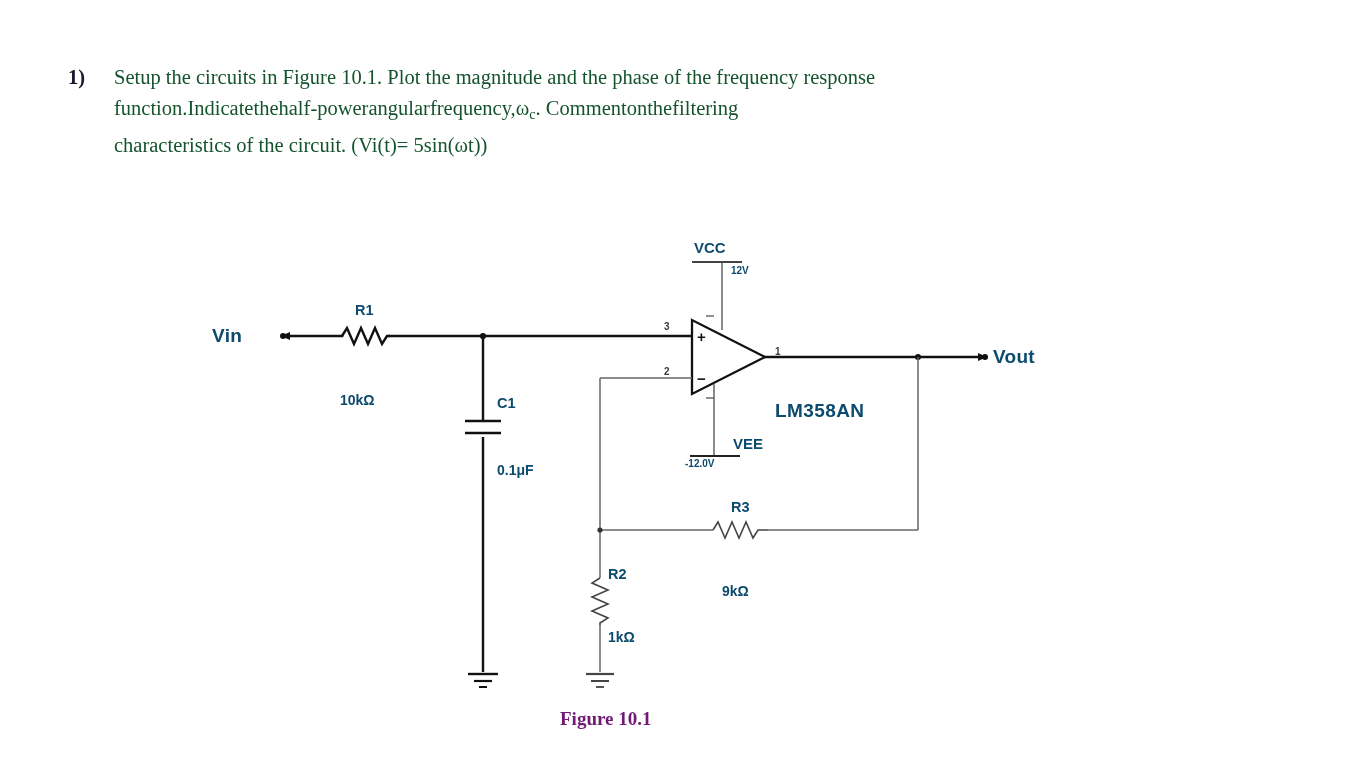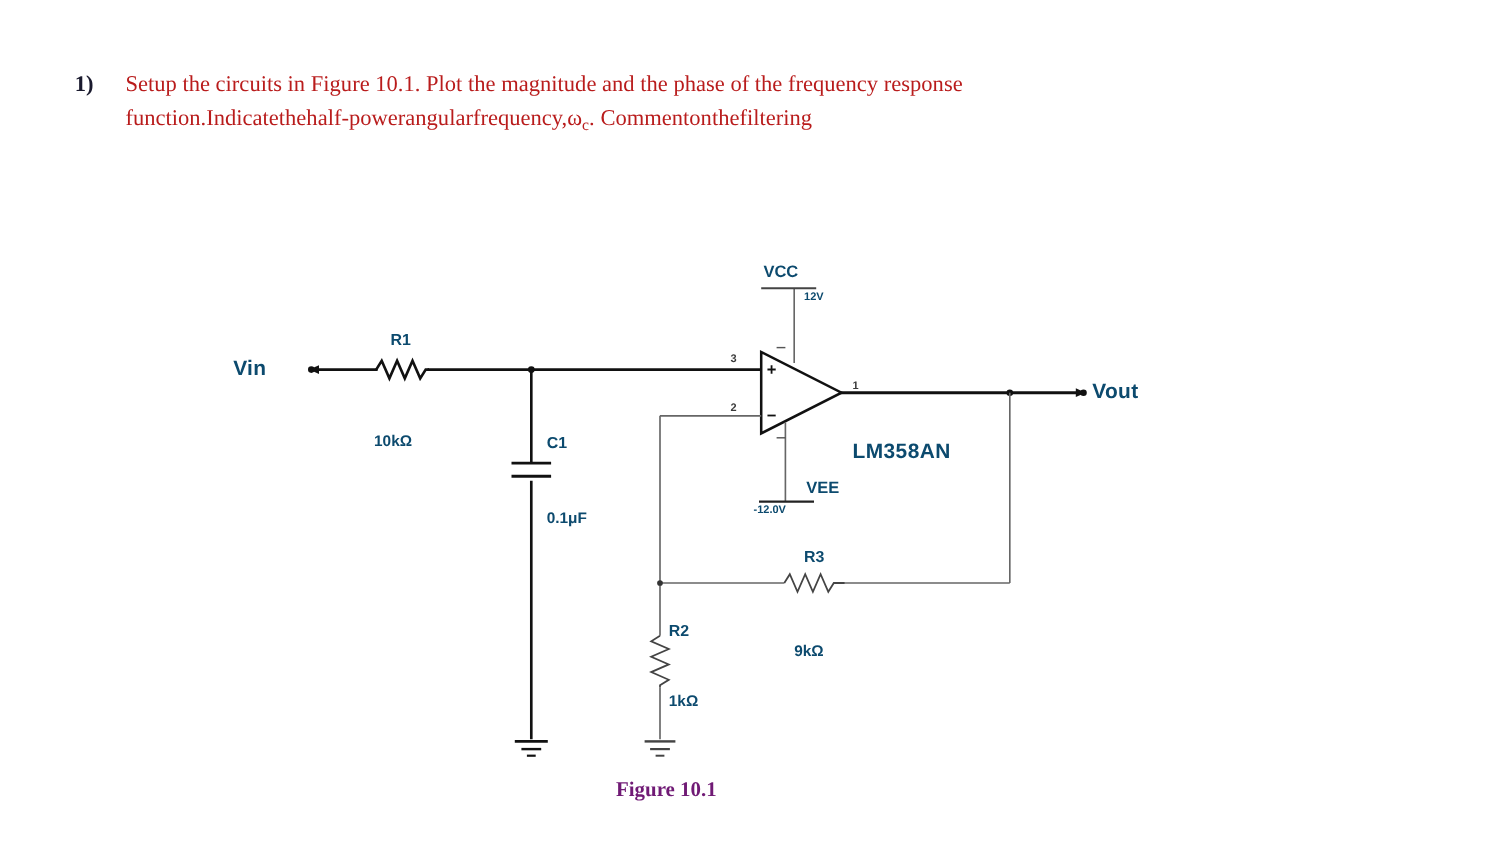--- a/index.html
+++ b/index.html
@@ -35,21 +35,21 @@
     line-height: 31px;
     width: 46px;
     flex: 0 0 46px;
     color: #1a1a2e;
   }
   .q-text {
     flex: 1 1 auto;
     font-family: "Liberation Serif", serif;
     font-size: 20.5px;
     line-height: 31px;
-    color: #b91c1c;
+    color: #14532d;
   }
   .q-line {
     display: block;
     white-space: nowrap;
   }
   .q-line.justify {
     display: flex;
     justify-content: flex-start;
     width: 1138px;
   }
@@ -140,20 +140,21 @@
         <span>Indicate</span>
         <span>the</span>
         <span>half-power</span>
         <span>angular</span>
         <span>frequency,</span>
         <span><span>ω</span><span class="sub">c</span><span>. Comment</span></span>
         <span>on</span>
         <span>the</span>
         <span>filtering</span>
       </span>
+      <span class="q-line">characteristics of the circuit. (Vi(t)= 5sin(ωt))</span>
     </div>
   </div>
 </div>
 
 <div id="circuit">
 
   <svg width="1366" height="768" viewBox="0 0 1366 768">
 
     <g stroke="#111111" stroke-width="2.6" fill="none" stroke-linecap="square">
 

